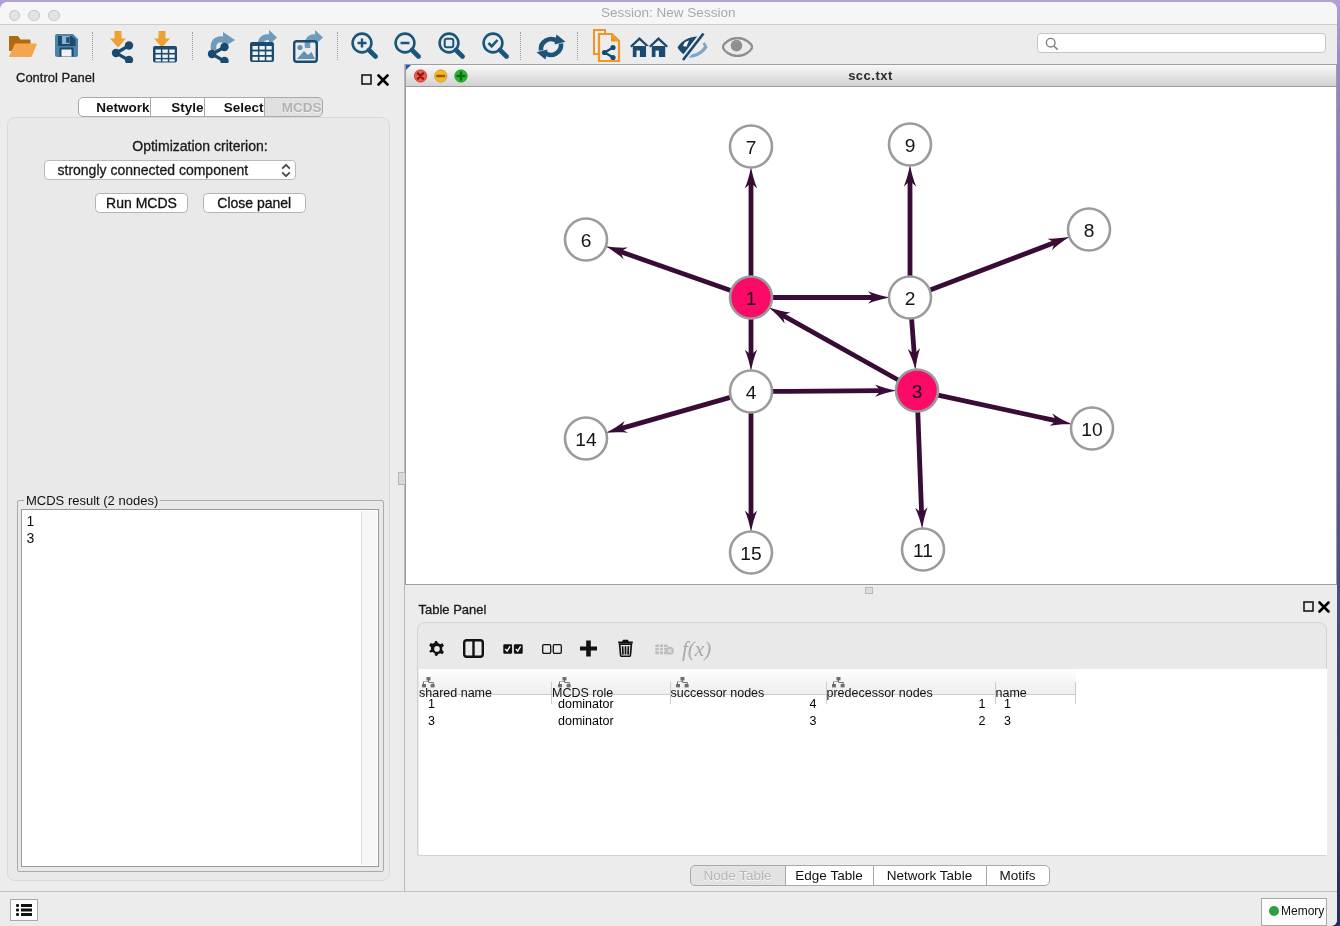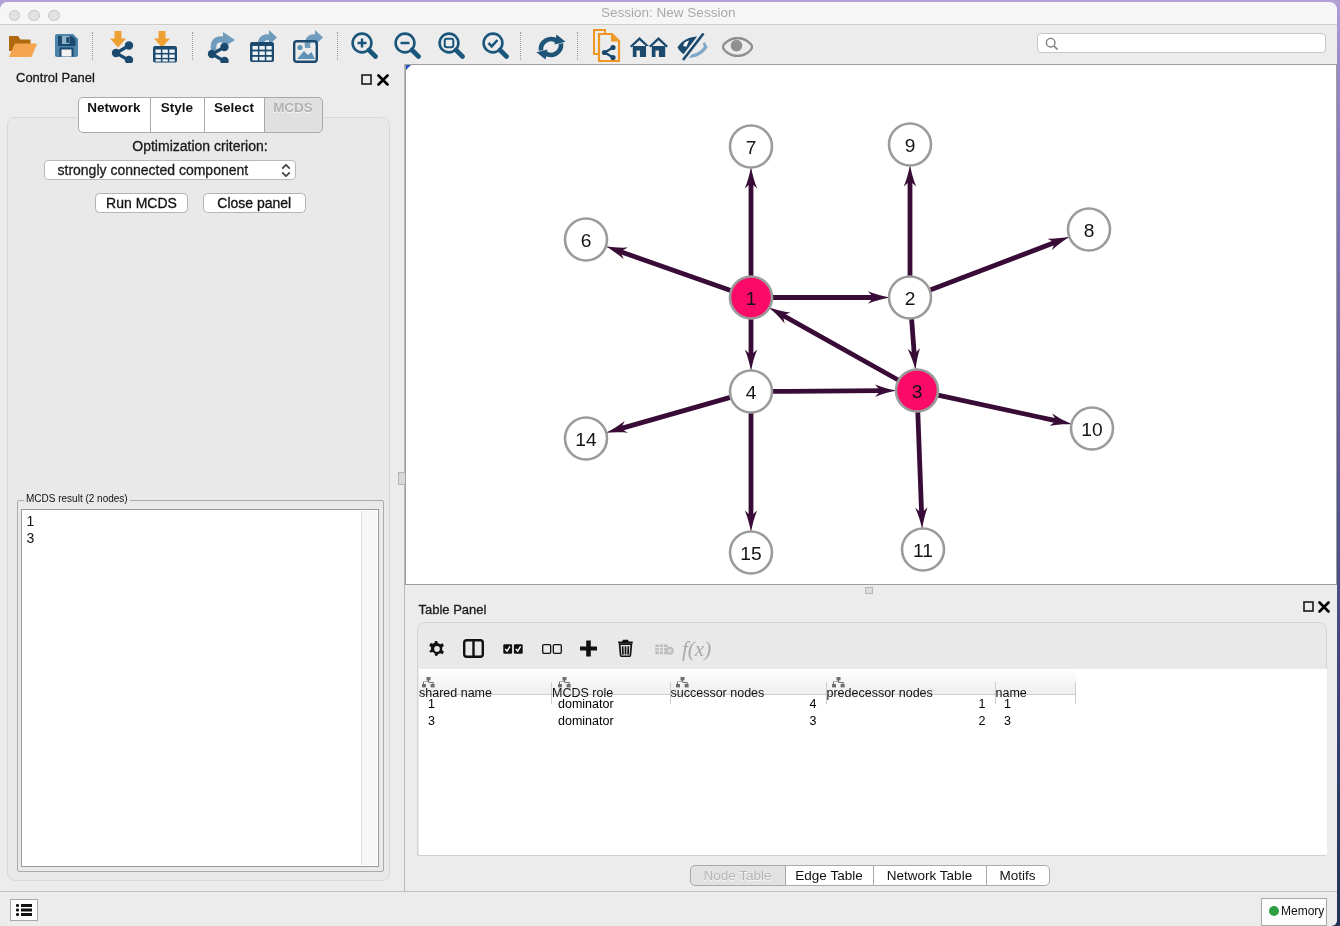--- a/index.html
+++ b/index.html
@@ -15,31 +15,31 @@
 #toolbar{position:absolute;left:0;top:23px;width:100%;height:40px;background:#ececec;border-bottom:1px solid #cacaca;}
 .sep{position:absolute;top:7px;height:28px;width:0;border-left:1px dotted #9a9a9a;}
 .ticon{position:absolute;top:0;}
 
 #search{position:absolute;left:1037px;top:30.5px;width:289px;height:20px;background:#fff;border:1px solid #c6c6c6;border-radius:4px;box-sizing:border-box;}
 
 #cpanel{position:absolute;left:0;top:62px;width:403.5px;height:827px;background:#ececec;}
 #cpanel .hdr{position:absolute;left:16px;top:6px;font-size:13px;color:#1a1a1a;-webkit-text-stroke:0.3px #1a1a1a;}
 .wbtn{position:absolute;top:10px;}
 #tabs{position:absolute;left:77.5px;top:33px;height:20px;}
-.tab{position:absolute;top:0;height:36px;box-sizing:border-box;border:1px solid #a9a9a9;background:#fff;
- font-size:13.5px;color:#111;text-align:center;line-height:19px;font-weight:bold;}
+.tab{position:absolute;top:0;height:20px;box-sizing:border-box;border:1px solid #a9a9a9;background:#fff;
+ font-size:13.5px;color:#111;text-align:right;line-height:19px;font-weight:bold;}
 #subpanel{position:absolute;left:7px;top:53px;width:383px;height:764px;background:#e9e9e9;
  border:1px solid #d9d9d9;border-radius:8px;box-sizing:border-box;}
 #optlabel{position:absolute;left:0;top:74px;width:400px;text-align:center;font-size:14px;color:#1a1a1a;-webkit-text-stroke:0.3px #1a1a1a;}
 #combo{position:absolute;left:43.5px;top:95.5px;width:252px;height:20.5px;background:#fff;border:1px solid #b9b9b9;border-radius:4px;box-sizing:border-box;}
 #combo .ctext{position:absolute;left:13px;top:1.5px;font-size:14px;color:#1a1a1a;-webkit-text-stroke:0.3px #1a1a1a;}
 .btn{position:absolute;top:129px;height:20px;background:#fff;border:1px solid #b3b3b3;border-radius:4.5px;box-sizing:border-box;
  font-size:14px;color:#111;text-align:center;line-height:18px;-webkit-text-stroke:0.3px #111;}
 #fieldset{position:absolute;left:17px;top:436px;width:365px;height:370px;border:1px solid #ababab;border-radius:2px;}
-#fieldlabel{position:absolute;left:24px;top:429px;background:#e9e9e9;padding:0 2px;font-size:10px;color:#111;}
+#fieldlabel{position:absolute;left:24px;top:429px;background:#e9e9e9;padding:0 2px;font-size:13px;color:#111;}
 #resultbox{position:absolute;left:2.5px;top:8px;width:358px;height:358px;background:#fff;border:1px solid #999;box-sizing:border-box;}
 #resultbox .txt{position:absolute;left:5px;top:3px;font-size:14px;color:#111;line-height:16.5px;}
 #vsb{position:absolute;right:1px;top:1px;width:15px;height:354px;background:#f7f7f7;border-left:1px solid #ddd;}
 
 #vdivider{position:absolute;left:403.5px;top:62px;width:1px;height:827px;background:#b9b9b9;}
 #vhandle{position:absolute;left:398px;top:470px;width:6px;height:11px;background:#d9d9d9;border:1px solid #b5b5b5;}
 
 #netwin{position:absolute;left:404.5px;top:62px;width:932px;height:520.5px;border:1px solid #9e9e9e;box-sizing:border-box;background:#fff;}
 #nettitle{position:absolute;left:0;top:0;width:100%;height:21.5px;background:linear-gradient(180deg,#f8f8f8,#d2d2d2);border-bottom:1px solid #9b9b9b;box-sizing:border-box;}
 #nettitle .t{position:absolute;top:3px;width:100%;text-align:center;font-size:13px;font-weight:bold;color:#2b2b2b;letter-spacing:0.5px;}
@@ -247,20 +247,31 @@
           <div class="txt">1<br>3</div>
           <div id="vsb"></div>
         </div>
     </div>
     <div id="fieldlabel">MCDS result (2 nodes)</div>
   </div>
   <div id="vdivider"></div>
   <div id="vhandle"></div>
 
   <div id="netwin">
+    <div id="nettitle">
+      <svg style="position:absolute;left:8px;top:4px;" width="55" height="14" viewBox="0 0 55 14">
+        <circle cx="6.5" cy="7" r="6.2" fill="#e95a50" stroke="#ca4337" stroke-width="0.8"></circle>
+        <path d="M3.8,4.3 L9.2,9.7 M9.2,4.3 L3.8,9.7" stroke="#8c1409" stroke-width="2.2" stroke-linecap="round"></path>
+        <circle cx="26.8" cy="7" r="6.2" fill="#f0b72f" stroke="#d89c22" stroke-width="0.8"></circle>
+        <line x1="23.3" y1="7" x2="30.3" y2="7" stroke="#985c00" stroke-width="2.4" stroke-linecap="round"></line>
+        <circle cx="47" cy="7" r="6.2" fill="#28b430" stroke="#1d9727" stroke-width="0.8"></circle>
+        <path d="M43.5,7 h7 M47,3.5 v7" stroke="#0a6e14" stroke-width="2.4" stroke-linecap="round"></path>
+      </svg>
+      <div class="t">scc.txt</div>
+    </div>
     <div id="netcorner"></div>
     <div id="netcanvas">
       <svg width="930" height="497" viewBox="1 -0.5 930 497" style="will-change:transform;">
         <defs>
           <marker id="arr" markerUnits="userSpaceOnUse" markerWidth="24" markerHeight="15" refX="6" refY="7.5" orient="auto">
             <path d="M22,7.5 C14,6.2 6,3.8 0,1.3 L5.5,7.5 L0,13.7 C6,11.2 14,8.8 22,7.5 Z" fill="#380c36"></path>
           </marker>
         </defs>
         <g stroke="#380c36" stroke-width="4.8" marker-end="url(#arr)">
           <line x1="346.0" y1="188.5" x2="346.0" y2="95.0"></line>

